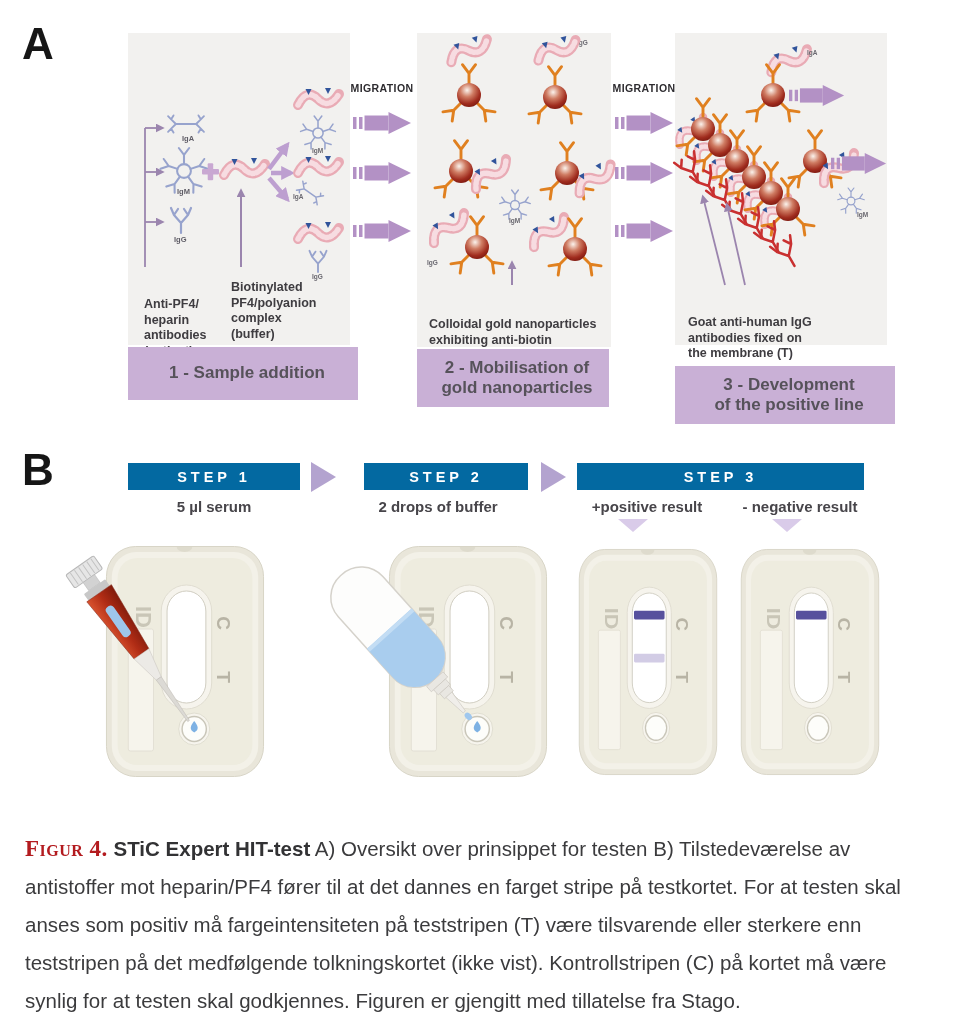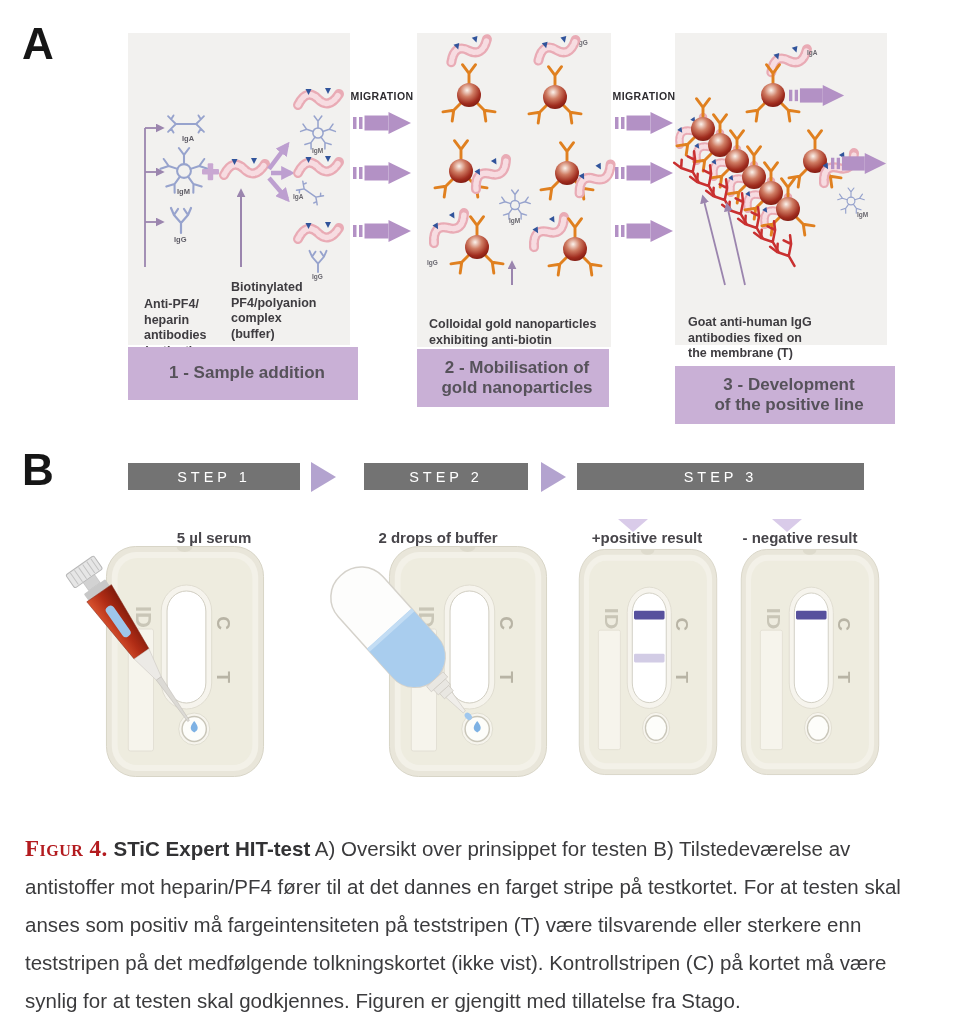--- a/index.html
+++ b/index.html
@@ -4,27 +4,27 @@
 <style>
   html,body{margin:0;padding:0;background:#ffffff;}
   .page{position:relative;width:960px;height:1020px;background:#fff;overflow:hidden;
         font-family:"Liberation Sans", sans-serif;}
   .abs{position:absolute;}
   .panel-letter{font-size:44px;font-weight:bold;color:#161616;line-height:1;}
   .stage-box{background:#f2f1ef;}
   .stage-bar{background:#c9b0d6;color:#56525a;font-weight:bold;font-size:17px;
              display:flex;align-items:center;justify-content:center;text-align:center;
              white-space:pre-line;line-height:1.18;padding-left:8px;}
-  .mig-label{font-size:10.5px;font-weight:bold;color:#2e2c30;letter-spacing:.4px;text-align:center;margin-top:8px;}
+  .mig-label{font-size:10.5px;font-weight:bold;color:#2e2c30;letter-spacing:.4px;text-align:center;}
   .boxtext{font-size:12.5px;font-weight:bold;color:#3e3c40;line-height:15.5px;white-space:pre-line;margin-top:21px;}
-  .step-bar{background:#737373;color:#ffffff;font-weight:normal;font-size:14.5px;letter-spacing:4px;
+  .step-bar{background:#0369a1;color:#ffffff;font-weight:bold;font-size:14.5px;letter-spacing:4px;
             display:flex;align-items:center;justify-content:center;height:27px;}
   .step-tri{width:0;height:0;border-top:15px solid transparent;border-bottom:15px solid transparent;
             border-left:25px solid #b3a3cf;}
-  .sub-label{font-size:15px;font-weight:bold;color:#47454a;text-align:center;white-space:nowrap;margin-top:31px;}
+  .sub-label{font-size:15px;font-weight:bold;color:#47454a;text-align:center;white-space:nowrap;}
   .result-tri{width:0;height:0;border-left:15px solid transparent;border-right:15px solid transparent;
               border-top:13px solid #d9cbe9;}
   svg.layer{position:absolute;overflow:visible;}
   .caption{position:absolute;left:25px;top:830px;width:912px;margin:0;
            font-size:20.5px;line-height:38px;color:#3b3b3d;}
   .fig-label{font-family:"Liberation Serif", serif;font-variant:small-caps;font-weight:bold;
              color:#b31b1f;font-size:23px;letter-spacing:.5px;}
   .fig-title{font-weight:bold;color:#323234;}
 </style>
 </head>

